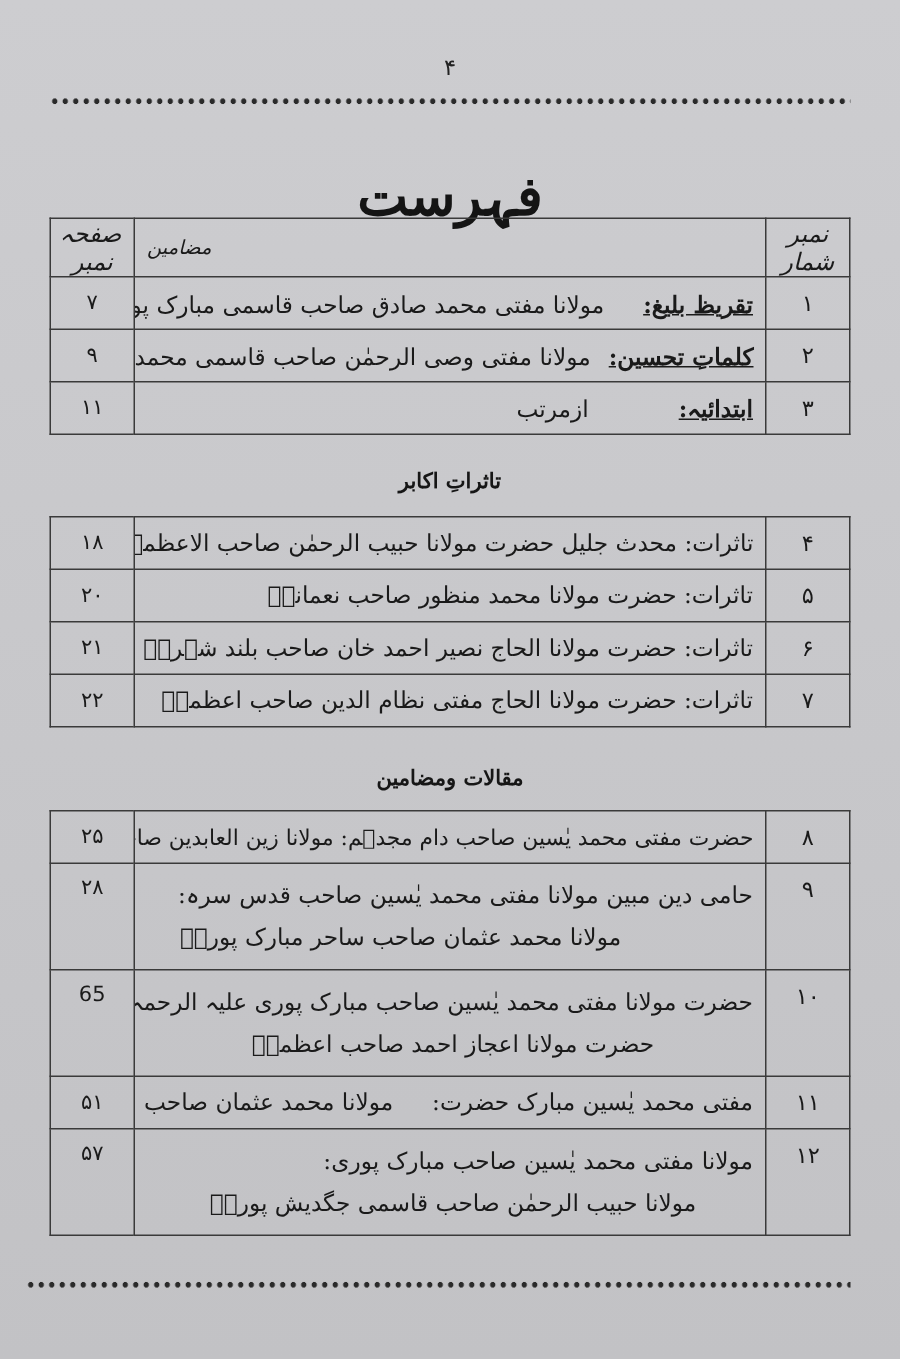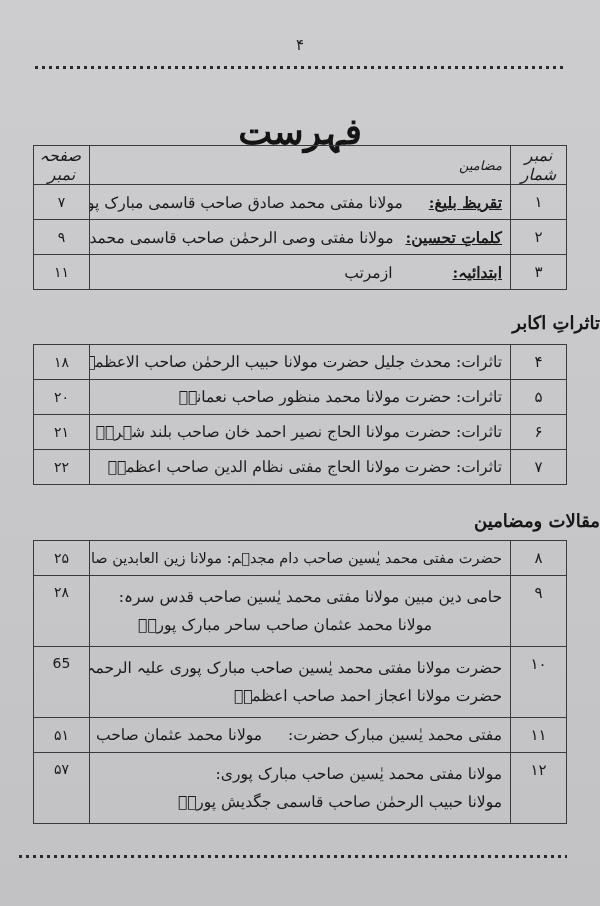--- a/index.html
+++ b/index.html
@@ -70,21 +70,21 @@
     col.c-page { width: 56px; }
 
     .hdr th {
       height: 32px;
       font-size: 13px;
       font-family: "DejaVu Serif", serif;
       font-style: italic;
     }
     .hdr th.h-serial { text-align: center; font-size: 16px; }
     .hdr th.h-page { text-align: center; font-size: 16px; }
-    .hdr th.h-topic { text-align: right; }
+    .hdr th.h-topic { text-align: left; }
 
     td.serial {
       text-align: center;
       font-size: 15px;
     }
     td.page {
       text-align: center;
       font-size: 14px;
       font-weight: bold;
     }
@@ -94,31 +94,31 @@
       font-size: 15.5px;
       white-space: nowrap;
       overflow: hidden;
     }
     td.topic .lbl { font-weight: bold; text-decoration: underline; }
     td.topic .gap { display: inline-block; width: 26px; }
     tr.single td { height: 34px; }
     tr.double td { height: 62px; }
     tr.double td.serial, tr.double td.page { vertical-align: top; padding-top: 8px; }
     td.topic .line1 { display: block; line-height: 28px; }
-    td.topic .line2 { display: block; line-height: 28px; text-align: right; padding-left: 4px; }
+    td.topic .line2 { display: block; line-height: 28px; text-align: center; padding-left: 4px; }
 
     .section-heading {
       position: absolute;
       left: 0;
       width: 600px;
-      text-align: right;
+      text-align: center;
       direction: rtl;
       font-family: "DejaVu Serif", serif;
       font-weight: bold;
-      font-size: 18px;
+      font-size: 14px;
       color: #161616;
     }
   </style>
 </head>
 <body>
 
 <div class="page-number">۴</div>
 <div class="dot-rule top"></div>
 
 <div class="title">فہرست</div>

